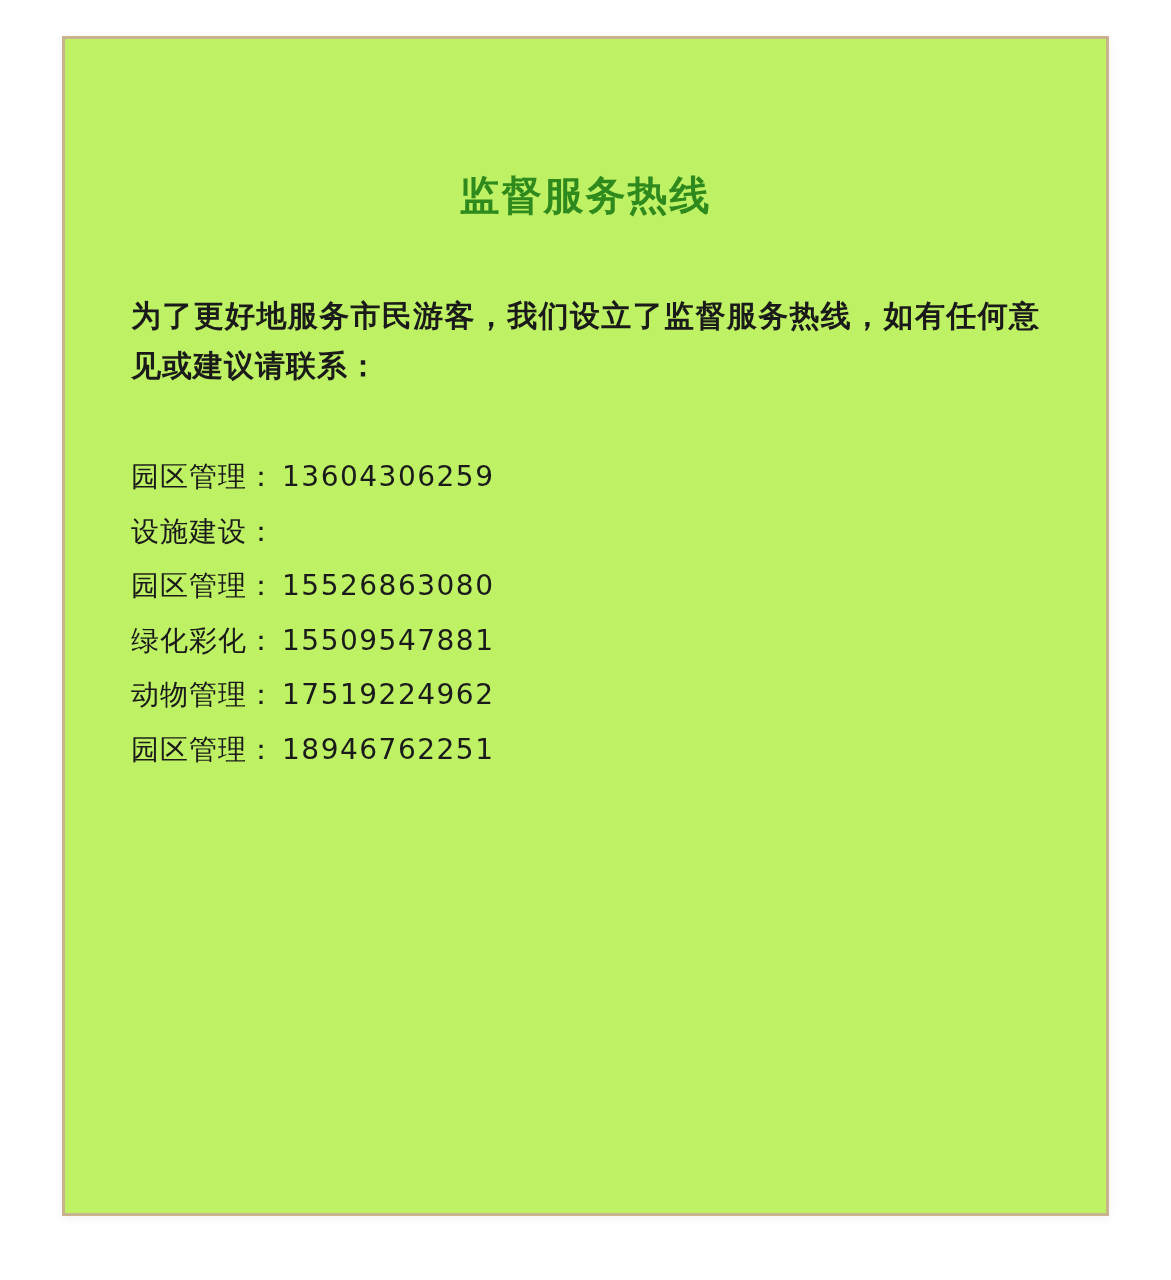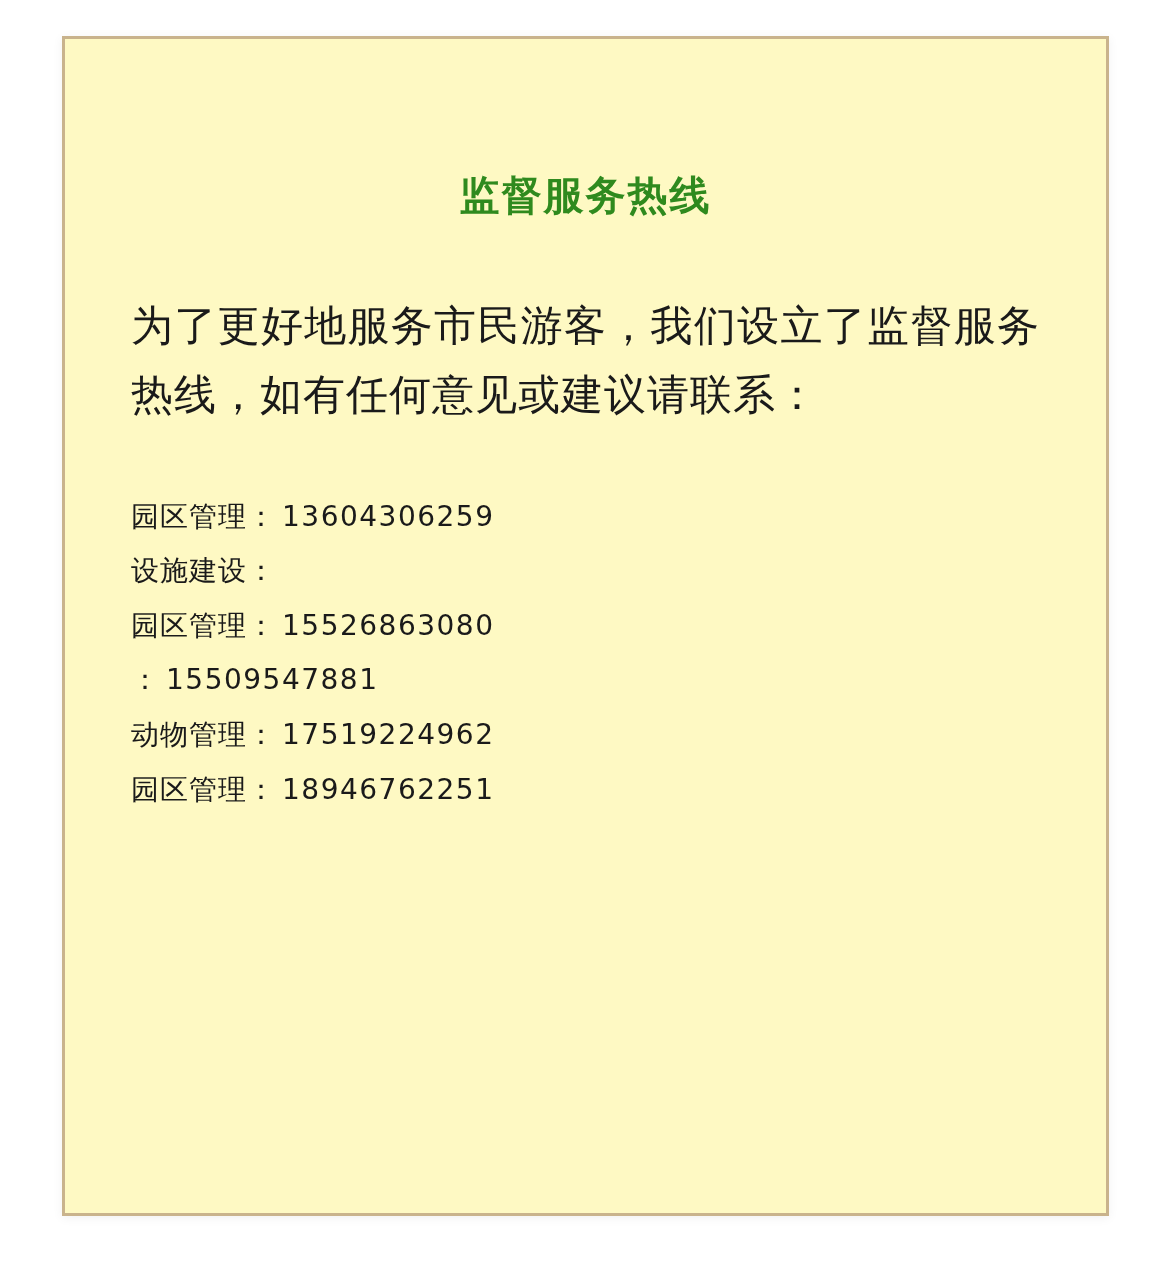--- a/index.html
+++ b/index.html
@@ -21,43 +21,44 @@
     box-sizing: border-box;
   }
   .card {
     position: absolute;
     left: 62px;
     top: 36px;
     width: 1047px;
     height: 1180px;
     box-sizing: border-box;
     border: 3px solid #c9b38c;
-    background: #fef9c3;
+    background: #bef264;
     box-shadow: 0 2px 10px rgba(0,0,0,0.06);
   }
   .card-inner {
     padding: 130px 66px 0 66px;
   }
   .title {
     text-align: center;
     color: #2f8a1e;
     font-size: 40px;
     font-weight: bold;
     letter-spacing: 2px;
     line-height: 1.3;
     margin: 0 0 70px 0;
   }
   .intro {
     color: #1a1a1a;
-    font-size: 42px;
+    font-size: 30px;
     line-height: 1.65;
     letter-spacing: 1px;
     margin: 0 0 60px 0;
     text-align: justify;
     word-break: break-all;
+    font-weight: bold;
   }
   .contact-list {
     margin: 0;
     padding: 0;
     list-style: none;
   }
   .contact-row {
     display: flex;
     align-items: baseline;
     color: #1a1a1a;
@@ -101,20 +102,21 @@
           <span class="contact-sep">：</span>
         </li>
 
         <li class="contact-row">
           <span class="contact-label">园区管理</span>
           <span class="contact-sep">：</span>
           <span class="contact-number">15526863080</span>
         </li>
 
         <li class="contact-row">
+          <span class="contact-label">绿化彩化</span>
           <span class="contact-sep">：</span>
           <span class="contact-number">15509547881</span>
         </li>
 
         <li class="contact-row">
           <span class="contact-label">动物管理</span>
           <span class="contact-sep">：</span>
           <span class="contact-number">17519224962</span>
         </li>
 

